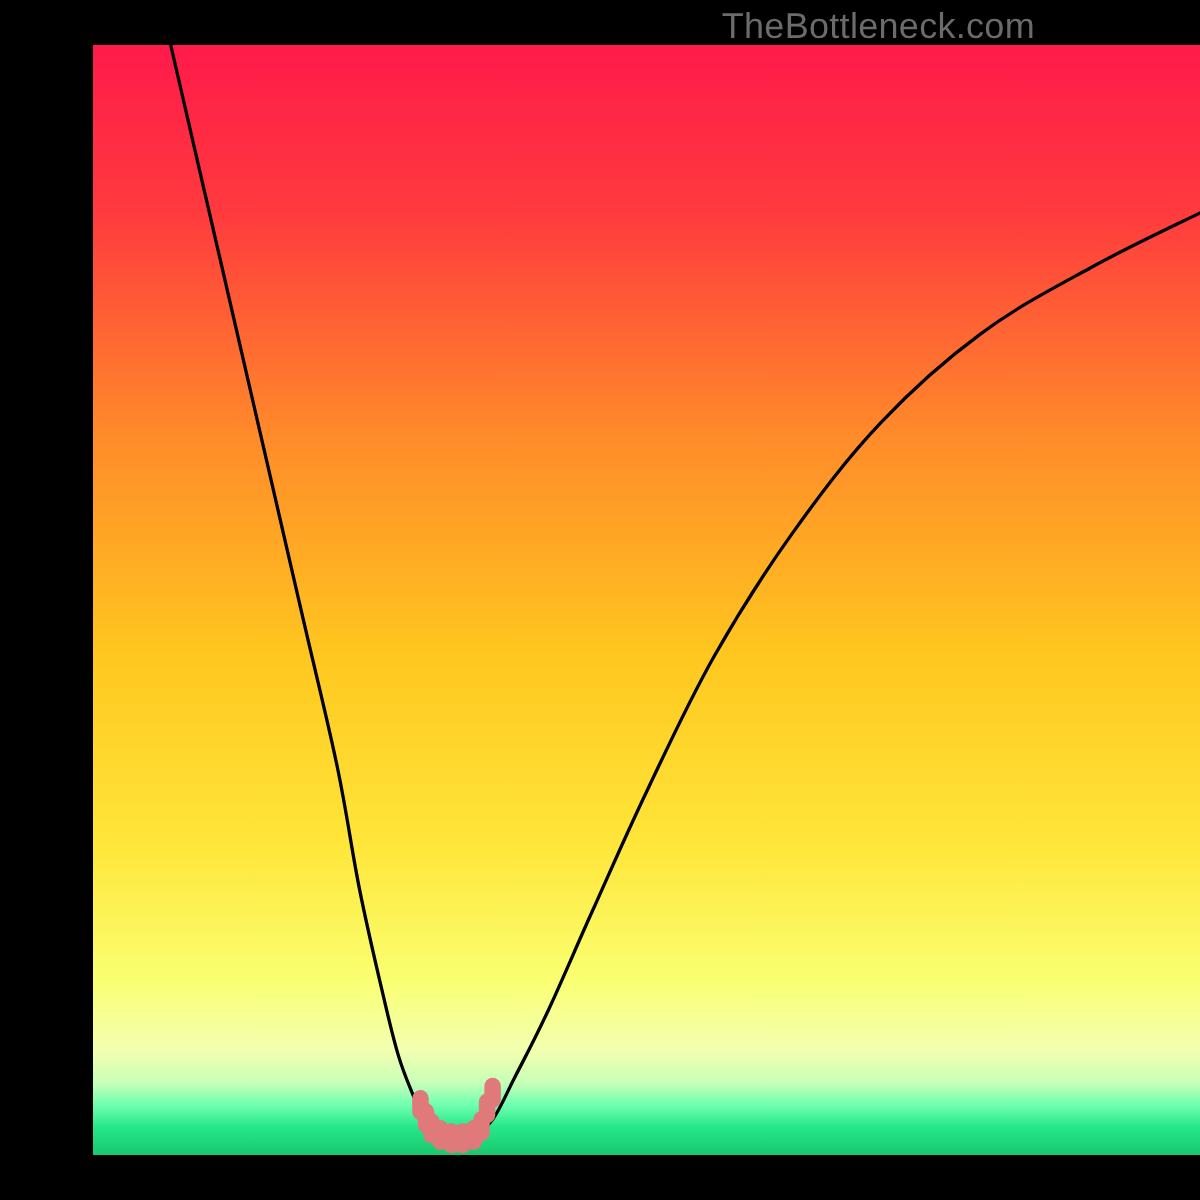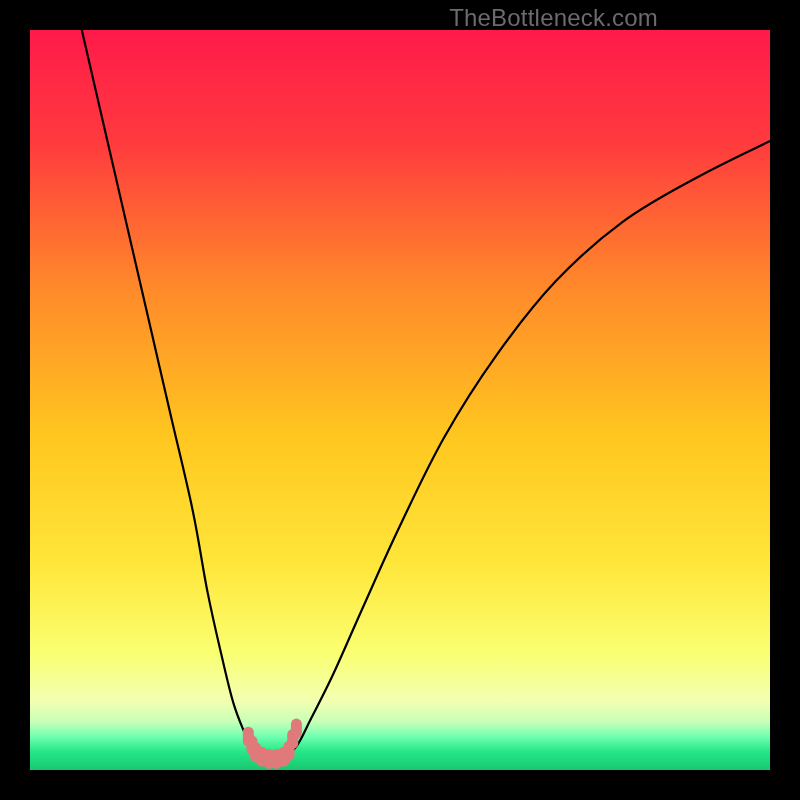--- a/index.html
+++ b/index.html
@@ -9,20 +9,21 @@
     height: 800px;
     background: #000;
     overflow: hidden;
     font-family: Arial, Helvetica, sans-serif;
   }
   .stage {
     position: relative;
     width: 668px;
     height: 800px;
     background: #000;
+    margin-left: 32px;
   }
   .plot {
     position: absolute;
     left: 30px;
     top: 30px;
     width: 740px;
     height: 740px;
   }
   .watermark {
     position: absolute;

